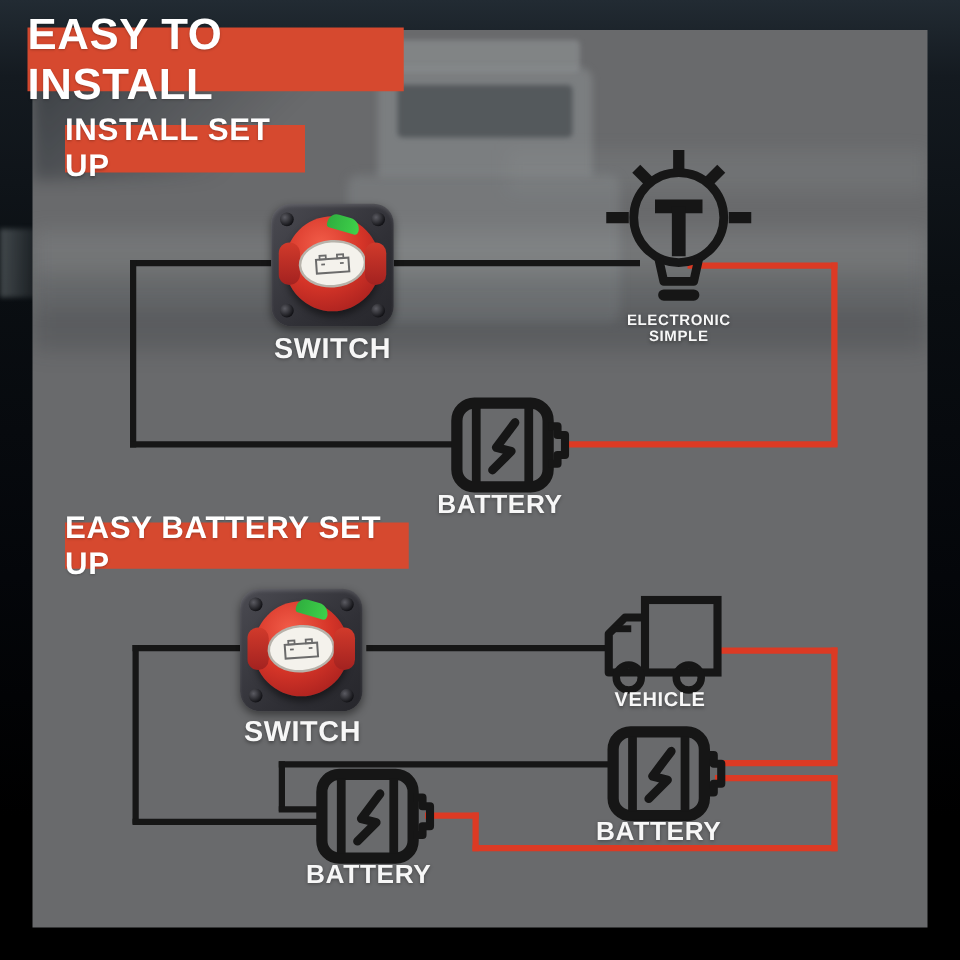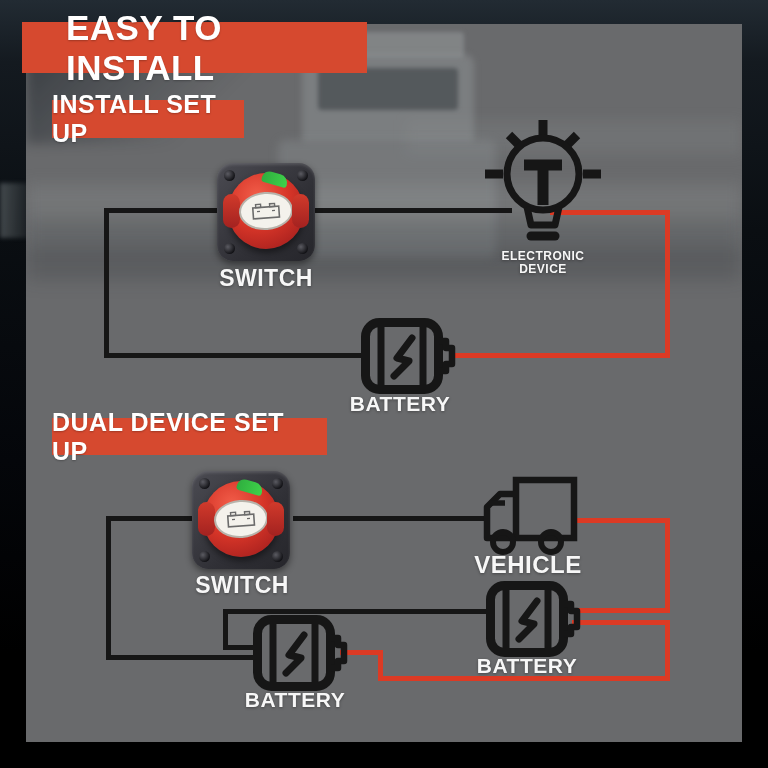--- a/index.html
+++ b/index.html
@@ -22,21 +22,21 @@
   .ph-cab{left:276px;top:30px;width:172px;height:88px;background:rgba(142,146,148,.5);border-radius:10px 10px 2px 2px;filter:blur(3px);}
   .ph-glass{left:292px;top:44px;width:140px;height:42px;background:rgba(52,58,62,.55);border-radius:4px;filter:blur(2px);}
   .ph-body{left:252px;top:116px;width:218px;height:118px;background:rgba(136,140,142,.42);border-radius:8px;filter:blur(4px);}
   .ph-band1{left:0;top:160px;width:716px;height:62px;background:rgba(185,192,194,.14);filter:blur(8px);}
   .ph-band2{left:380px;top:96px;width:336px;height:34px;background:rgba(175,182,186,.10);filter:blur(7px);}
   .ph-dark-bot{left:0;top:196px;width:716px;height:60px;background:rgba(30,34,38,.18);filter:blur(9px);}
 
   .banner{position:absolute;background:var(--banner-red);color:#fff;font-weight:bold;
     display:flex;align-items:center;justify-content:center;letter-spacing:.5px;
     text-shadow:0 1px 2px rgba(0,0,0,.25);}
-  #banner-title{left:22px;top:22px;width:301px;height:51px;font-size:35px;padding-left:44px;}
+  #banner-title{left:22px;top:22px;width:301px;height:51px;font-size:35px;}
   #banner-simple{left:52px;top:100px;width:192px;height:38px;font-size:25px;}
   #banner-dual{left:52px;top:418px;width:275px;height:37px;font-size:25px;}
 
   .wire{position:absolute;}
   .wire.black{background:var(--wire-black);}
   .wire.red{background:var(--wire-red);}
 
   .lbl{position:absolute;color:#f7f7f7;font-weight:bold;text-align:center;
     letter-spacing:.5px;text-shadow:0 1px 3px rgba(0,0,0,.35);line-height:1.12;}
 
@@ -101,21 +101,21 @@
   <div class="wire red" style="left:665px;top:518px;width:5px;height:94px"></div>
   <div class="wire red" style="left:572px;top:608px;width:98px;height:5px"></div>
   <div class="wire red" style="left:572px;top:620px;width:98px;height:5px"></div>
   <div class="wire red" style="left:665px;top:620px;width:5px;height:61px"></div>
   <div class="wire red" style="left:378px;top:676px;width:292px;height:5px"></div>
   <div class="wire red" style="left:340px;top:650px;width:43px;height:5px"></div>
   <div class="wire red" style="left:378px;top:650px;width:5px;height:31px"></div>
 
   <div class="banner" id="banner-title">EASY TO INSTALL</div>
   <div class="banner" id="banner-simple">INSTALL SET UP</div>
-  <div class="banner" id="banner-dual">DUAL DEVICE SET UP</div>
+  <div class="banner" id="banner-dual">EASY BATTERY SET UP</div>
 
   <div class="switch" style="left:217px;top:163px">
     <div class="sw-base"></div>
     <div class="screw tl"></div>
     <div class="screw tr"></div>
     <div class="screw bl"></div>
     <div class="screw br"></div>
     <div class="knob">
       <div class="sw-green"></div>
       <div class="sw-oval">
@@ -139,21 +139,21 @@
       <path d="M105 60 H123" stroke-width="9"></path>
       <circle cx="65" cy="60" r="36" stroke-width="7"></circle>
       <path d="M46 51 H84" stroke-width="11"></path>
       <path d="M65 51 V91" stroke-width="11"></path>
       <path d="M49 93 L53 111 H77 L81 93" stroke-width="7" stroke-linejoin="round"></path>
       <path d="M53 122 H77" stroke-width="9" stroke-linecap="round"></path>
     </g>
   </svg>
   <div class="lbl" style="left:463px;top:250px;width:160px;font-size:12px">
     <div>ELECTRONIC</div>
-    <div>DEVICE</div>
+    <div>SIMPLE</div>
   </div>
 
   <svg style="position:absolute;left:359px;top:316px" width="100" height="80" viewBox="0 0 100 80">
     <g stroke="#161616" fill="none">
       <rect x="6.5" y="6.5" width="73" height="67" rx="14" stroke-width="9"></rect>
       <path d="M22 10 V70" stroke-width="7"></path>
       <path d="M64 10 V70" stroke-width="7"></path>
       <path d="M53 22 L38 42 L50 45 L35 60" stroke-width="7" stroke-linecap="round" stroke-linejoin="round"></path>
       <path d="M80 25 h7 v7 h6 v16 h-6 v7 h-7" stroke-width="6.5" stroke-linejoin="round"></path>
     </g>
@@ -182,21 +182,21 @@
 
   <svg style="position:absolute;left:472px;top:472px" width="116" height="92" viewBox="0 0 116 92">
     <g stroke="#161616" fill="none">
       <rect x="44" y="8" width="58" height="58" stroke-width="6.5"></rect>
       <path d="M44 22 H28 L15 35 V66 H44" stroke-width="6.5" stroke-linejoin="round"></path>
       <path d="M18 31 H33" stroke-width="5.5"></path>
       <circle cx="31" cy="70" r="10" stroke-width="6"></circle>
       <circle cx="79" cy="70" r="10" stroke-width="6"></circle>
     </g>
   </svg>
-  <div class="lbl" style="left:458px;top:552px;width:140px;font-size:24px">VEHICLE</div>
+  <div class="lbl" style="left:458px;top:552px;width:140px;font-size:16px">VEHICLE</div>
 
   <svg style="position:absolute;left:484px;top:579px" width="100" height="80" viewBox="0 0 100 80">
     <g stroke="#161616" fill="none">
       <rect x="6.5" y="6.5" width="73" height="67" rx="14" stroke-width="9"></rect>
       <path d="M22 10 V70" stroke-width="7"></path>
       <path d="M64 10 V70" stroke-width="7"></path>
       <path d="M53 22 L38 42 L50 45 L35 60" stroke-width="7" stroke-linecap="round" stroke-linejoin="round"></path>
       <path d="M80 25 h7 v7 h6 v16 h-6 v7 h-7" stroke-width="6.5" stroke-linejoin="round"></path>
     </g>
   </svg>

